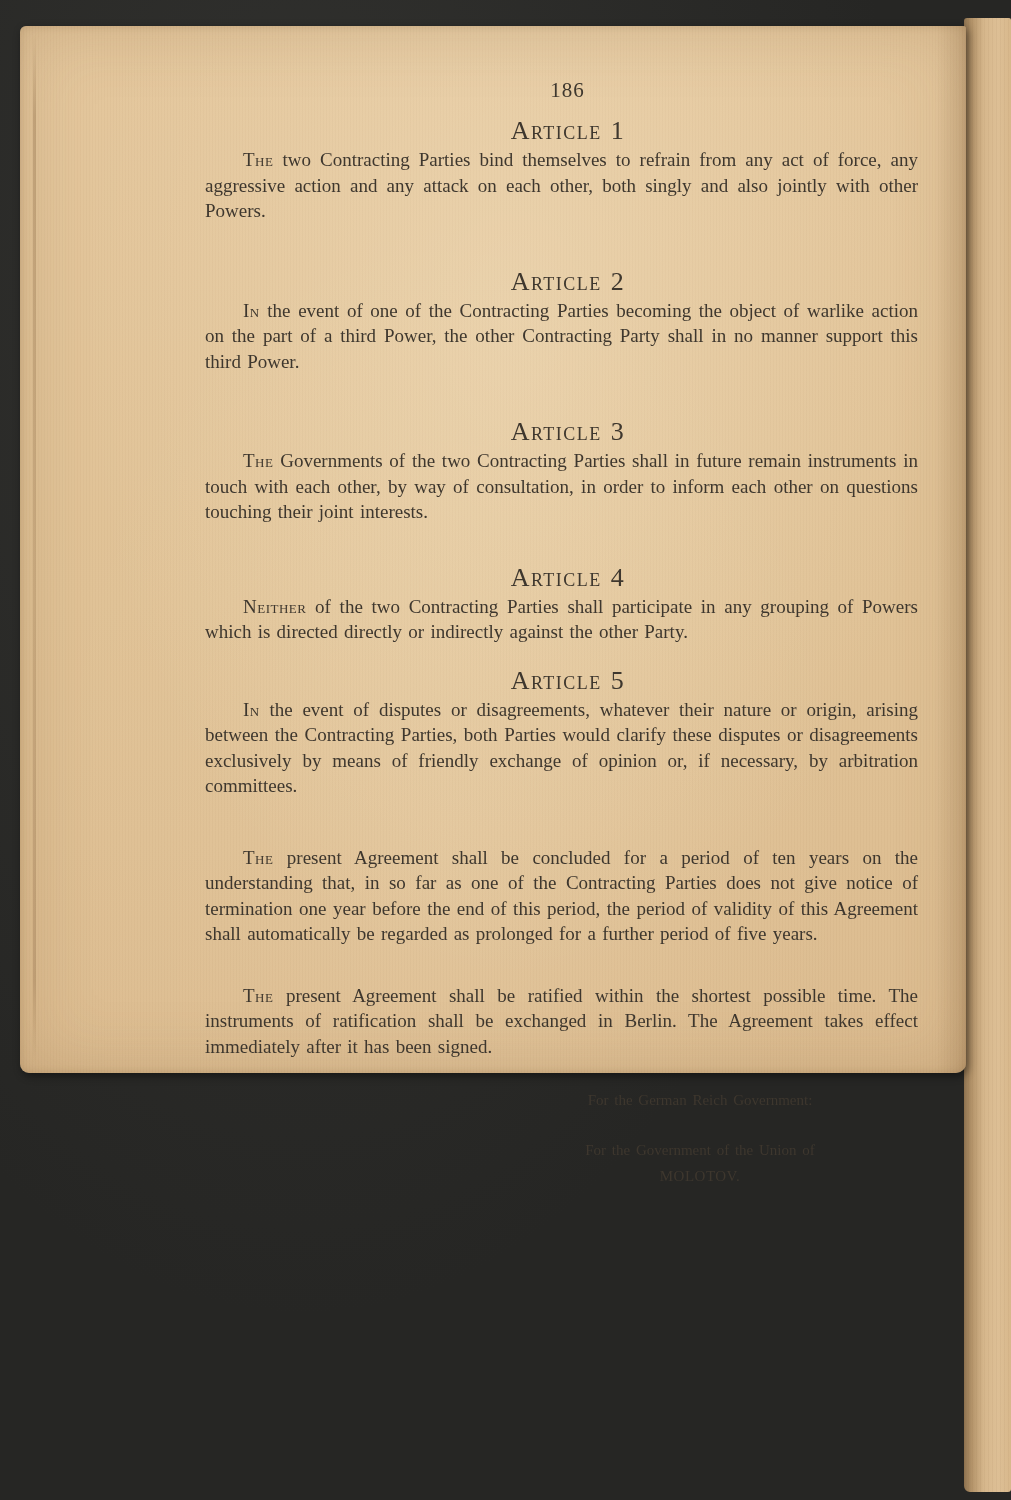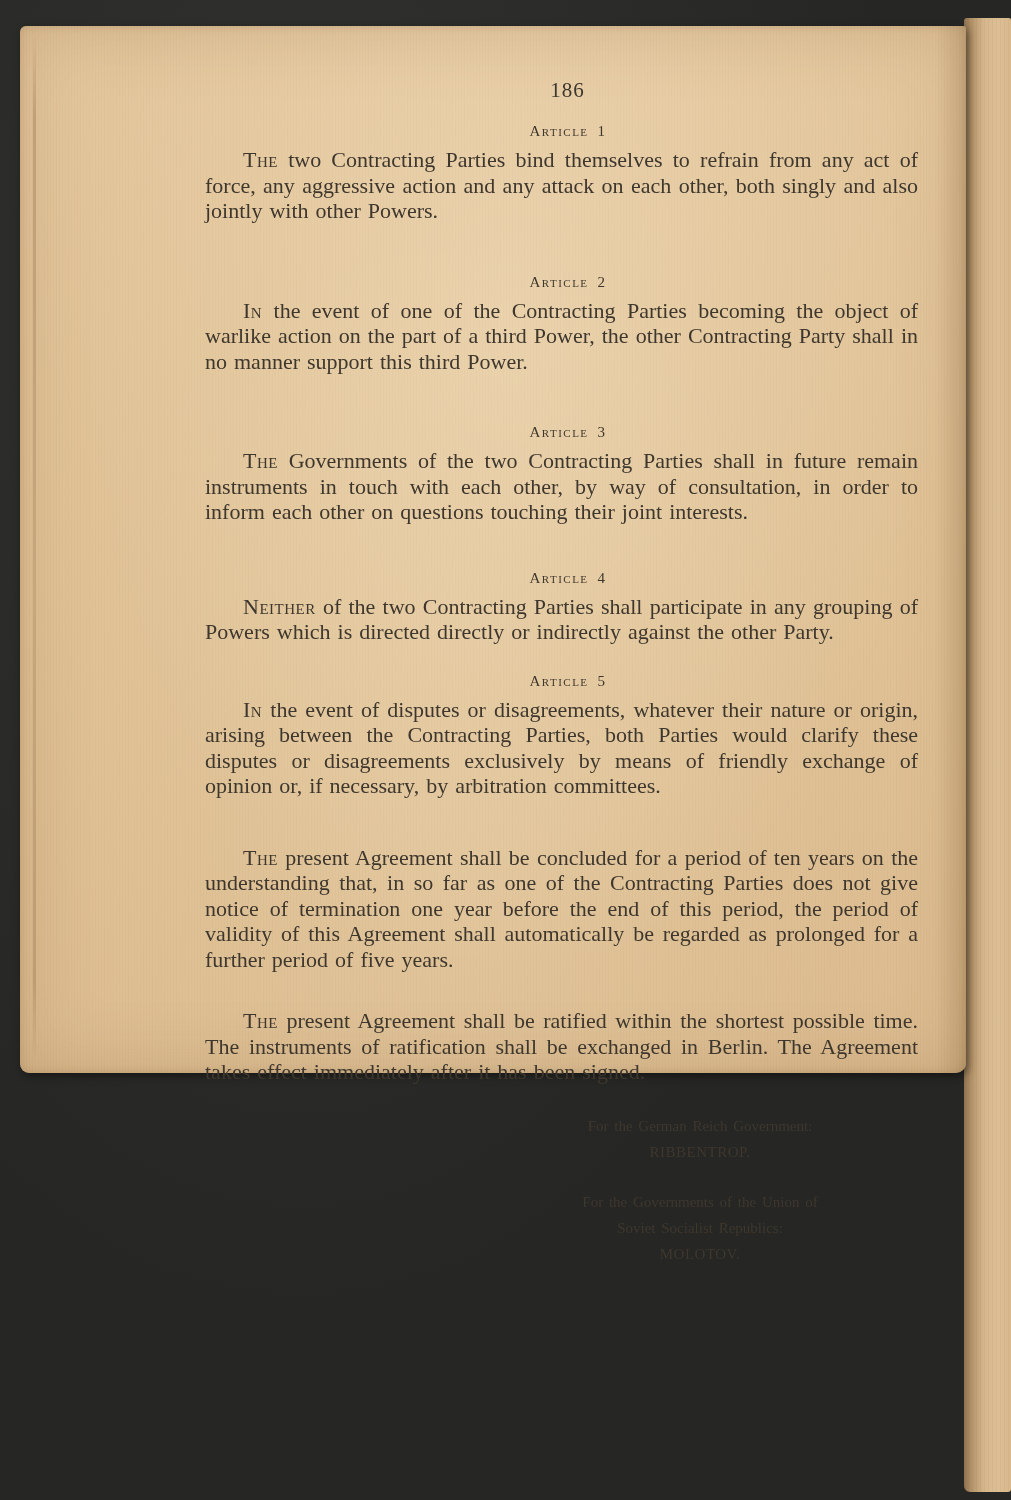--- a/index.html
+++ b/index.html
@@ -81,35 +81,35 @@
     pointer-events: none;
   }
   .page-number {
     text-align: center;
     font-size: 21px;
     line-height: 25px;
     letter-spacing: 1px;
   }
   .article-heading {
     text-align: center;
-    font-size: 15px;
+    font-size: 26px;
     line-height: 28px;
     font-weight: normal;
     font-variant: small-caps;
     letter-spacing: 1.5px;
     margin: 0;
   }
   .article-heading .article-num {
     font-variant: normal;
     letter-spacing: 0.5px;
     margin-left: 9px;
   }
   .article-body {
     margin: 2px 12px 0 0;
-    font-size: 22px;
+    font-size: 19px;
     line-height: 25.5px;
     text-align: justify;
     text-indent: 38px;
     word-spacing: 1.5px;
   }
   .article-body .lead-word {
     font-variant: small-caps;
     letter-spacing: 0.5px;
   }
   .article { margin: 0; }
@@ -171,23 +171,21 @@
     <div class="article a6">
       <p class="article-body"><span class="lead-word">The</span> <span>present Agreement shall be concluded for a period of ten years on the understanding that, in so far as one of the Contracting Parties does not give notice of termination one year before the end of this period, the period of validity of this Agreement shall automatically be regarded as prolonged for a further period of five years.</span></p>
     </div>
 
     <div class="article a7">
       <p class="article-body"><span class="lead-word">The</span> <span>present Agreement shall be ratified within the shortest possible time. The instruments of ratification shall be exchanged in Berlin. The Agreement takes effect immediately after it has been signed.</span></p>
     </div>
 
     <div class="signature-block sig1">
       <div>For the German Reich Government:</div>
-      <div class="signatory-name">RIBBENTROP.</div>
     </div>
 
     <div class="signature-block sig2">
-      <div>For the Governments of the Union of</div>
-      <div>Soviet Socialist Republics:</div>
+      <div>For the Government of the Union of</div>
       <div class="signatory-name">MOLOTOV.</div>
     </div>
 
   </div>
 </div>
 
 </body></html>

